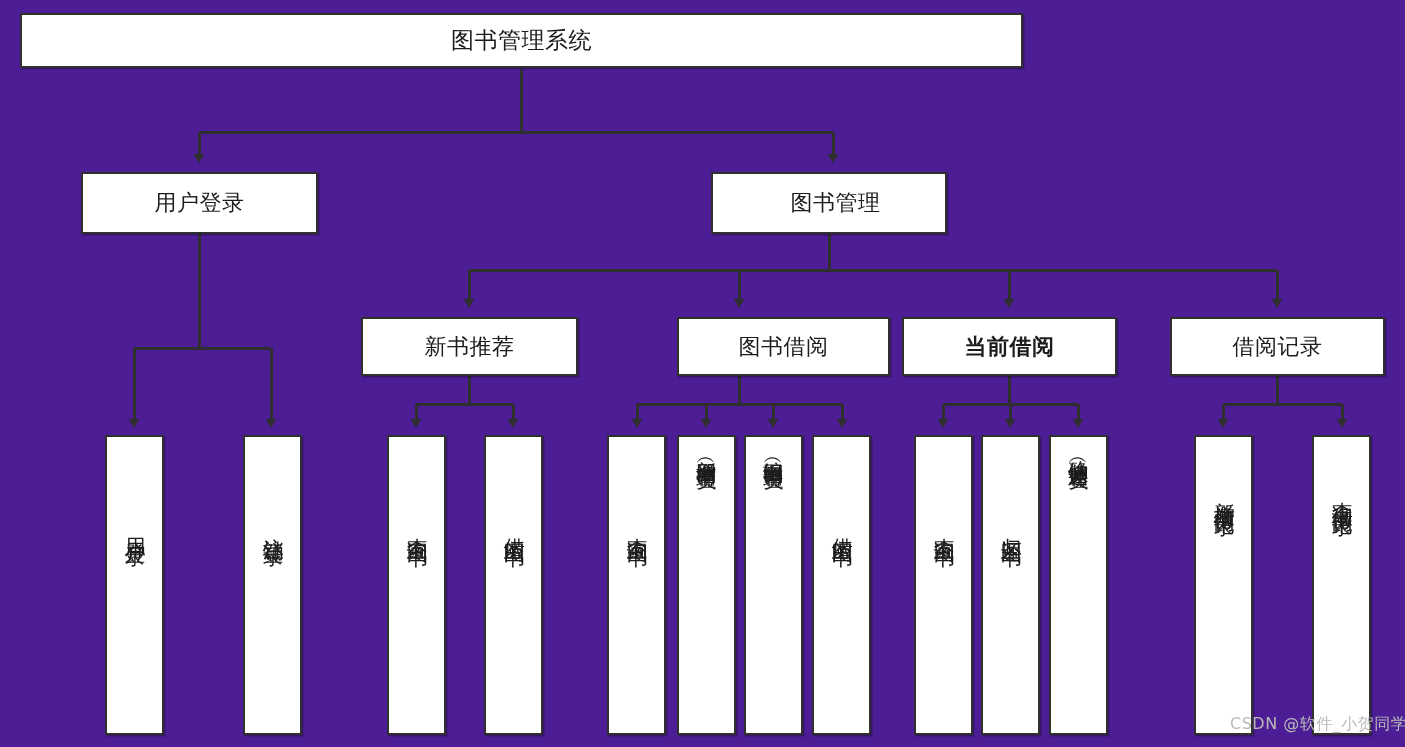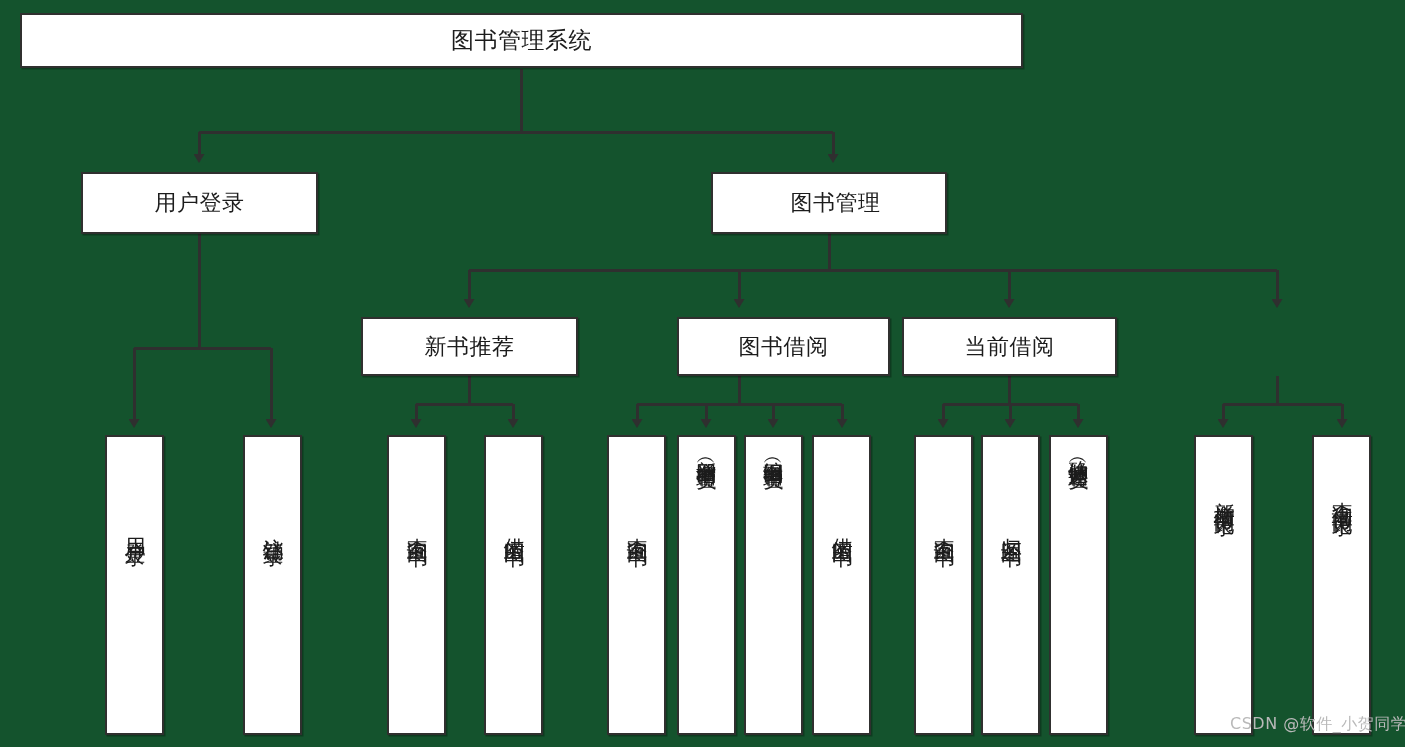--- a/index.html
+++ b/index.html
@@ -9,21 +9,21 @@
     background: #ffffff;
   }
   body {
     font-family: "DejaVu Sans", "Liberation Sans", sans-serif;
     color: #1a1a1a;
   }
   #canvas {
     position: relative;
     width: 1405px;
     height: 747px;
-    background: #14532d;
+    background: #4c1d95;
     overflow: hidden;
   }
   #edges {
     position: absolute;
     left: 0;
     top: 0;
     width: 1405px;
     height: 747px;
     pointer-events: none;
   }
@@ -146,22 +146,25 @@
   <div class="node horiz" style="left:711px; top:172px; width:236px; height:62px;padding-left:13px;">
     <span class="label">图书管理</span>
   </div>
 
   <div class="node horiz" style="left:361px; top:317px; width:217px; height:59px;">
     <span class="label">新书推荐</span>
   </div>
   <div class="node horiz" style="left:633px; top:317px; width:213px; height:59px;margin-left:44px;">
     <span class="label">图书借阅</span>
   </div>
-  <div class="node horiz" style="left:902px; top:317px; width:215px; height:59px;">
+  <div class="node horiz" style="left:902px; top:317px; width:215px; height:59px;font-weight:bold;">
     <span class="label">当前借阅</span>
+  </div>
+  <div class="node horiz" style="left:1170px; top:317px; width:215px; height:59px;">
+    <span class="label">借阅记录</span>
   </div>
 
   <div class="node vert" style="left:105px; top:435px; width:59px; height:300px; padding-top:84px;">
     <span class="label">用户登录</span>
   </div>
   <div class="node vert" style="left:243px; top:435px; width:59px; height:300px; padding-top:84px;">
     <span class="label">注销登录</span>
   </div>
 
   <div class="node vert" style="left:387px; top:435px; width:59px; height:300px; padding-top:84px;">

